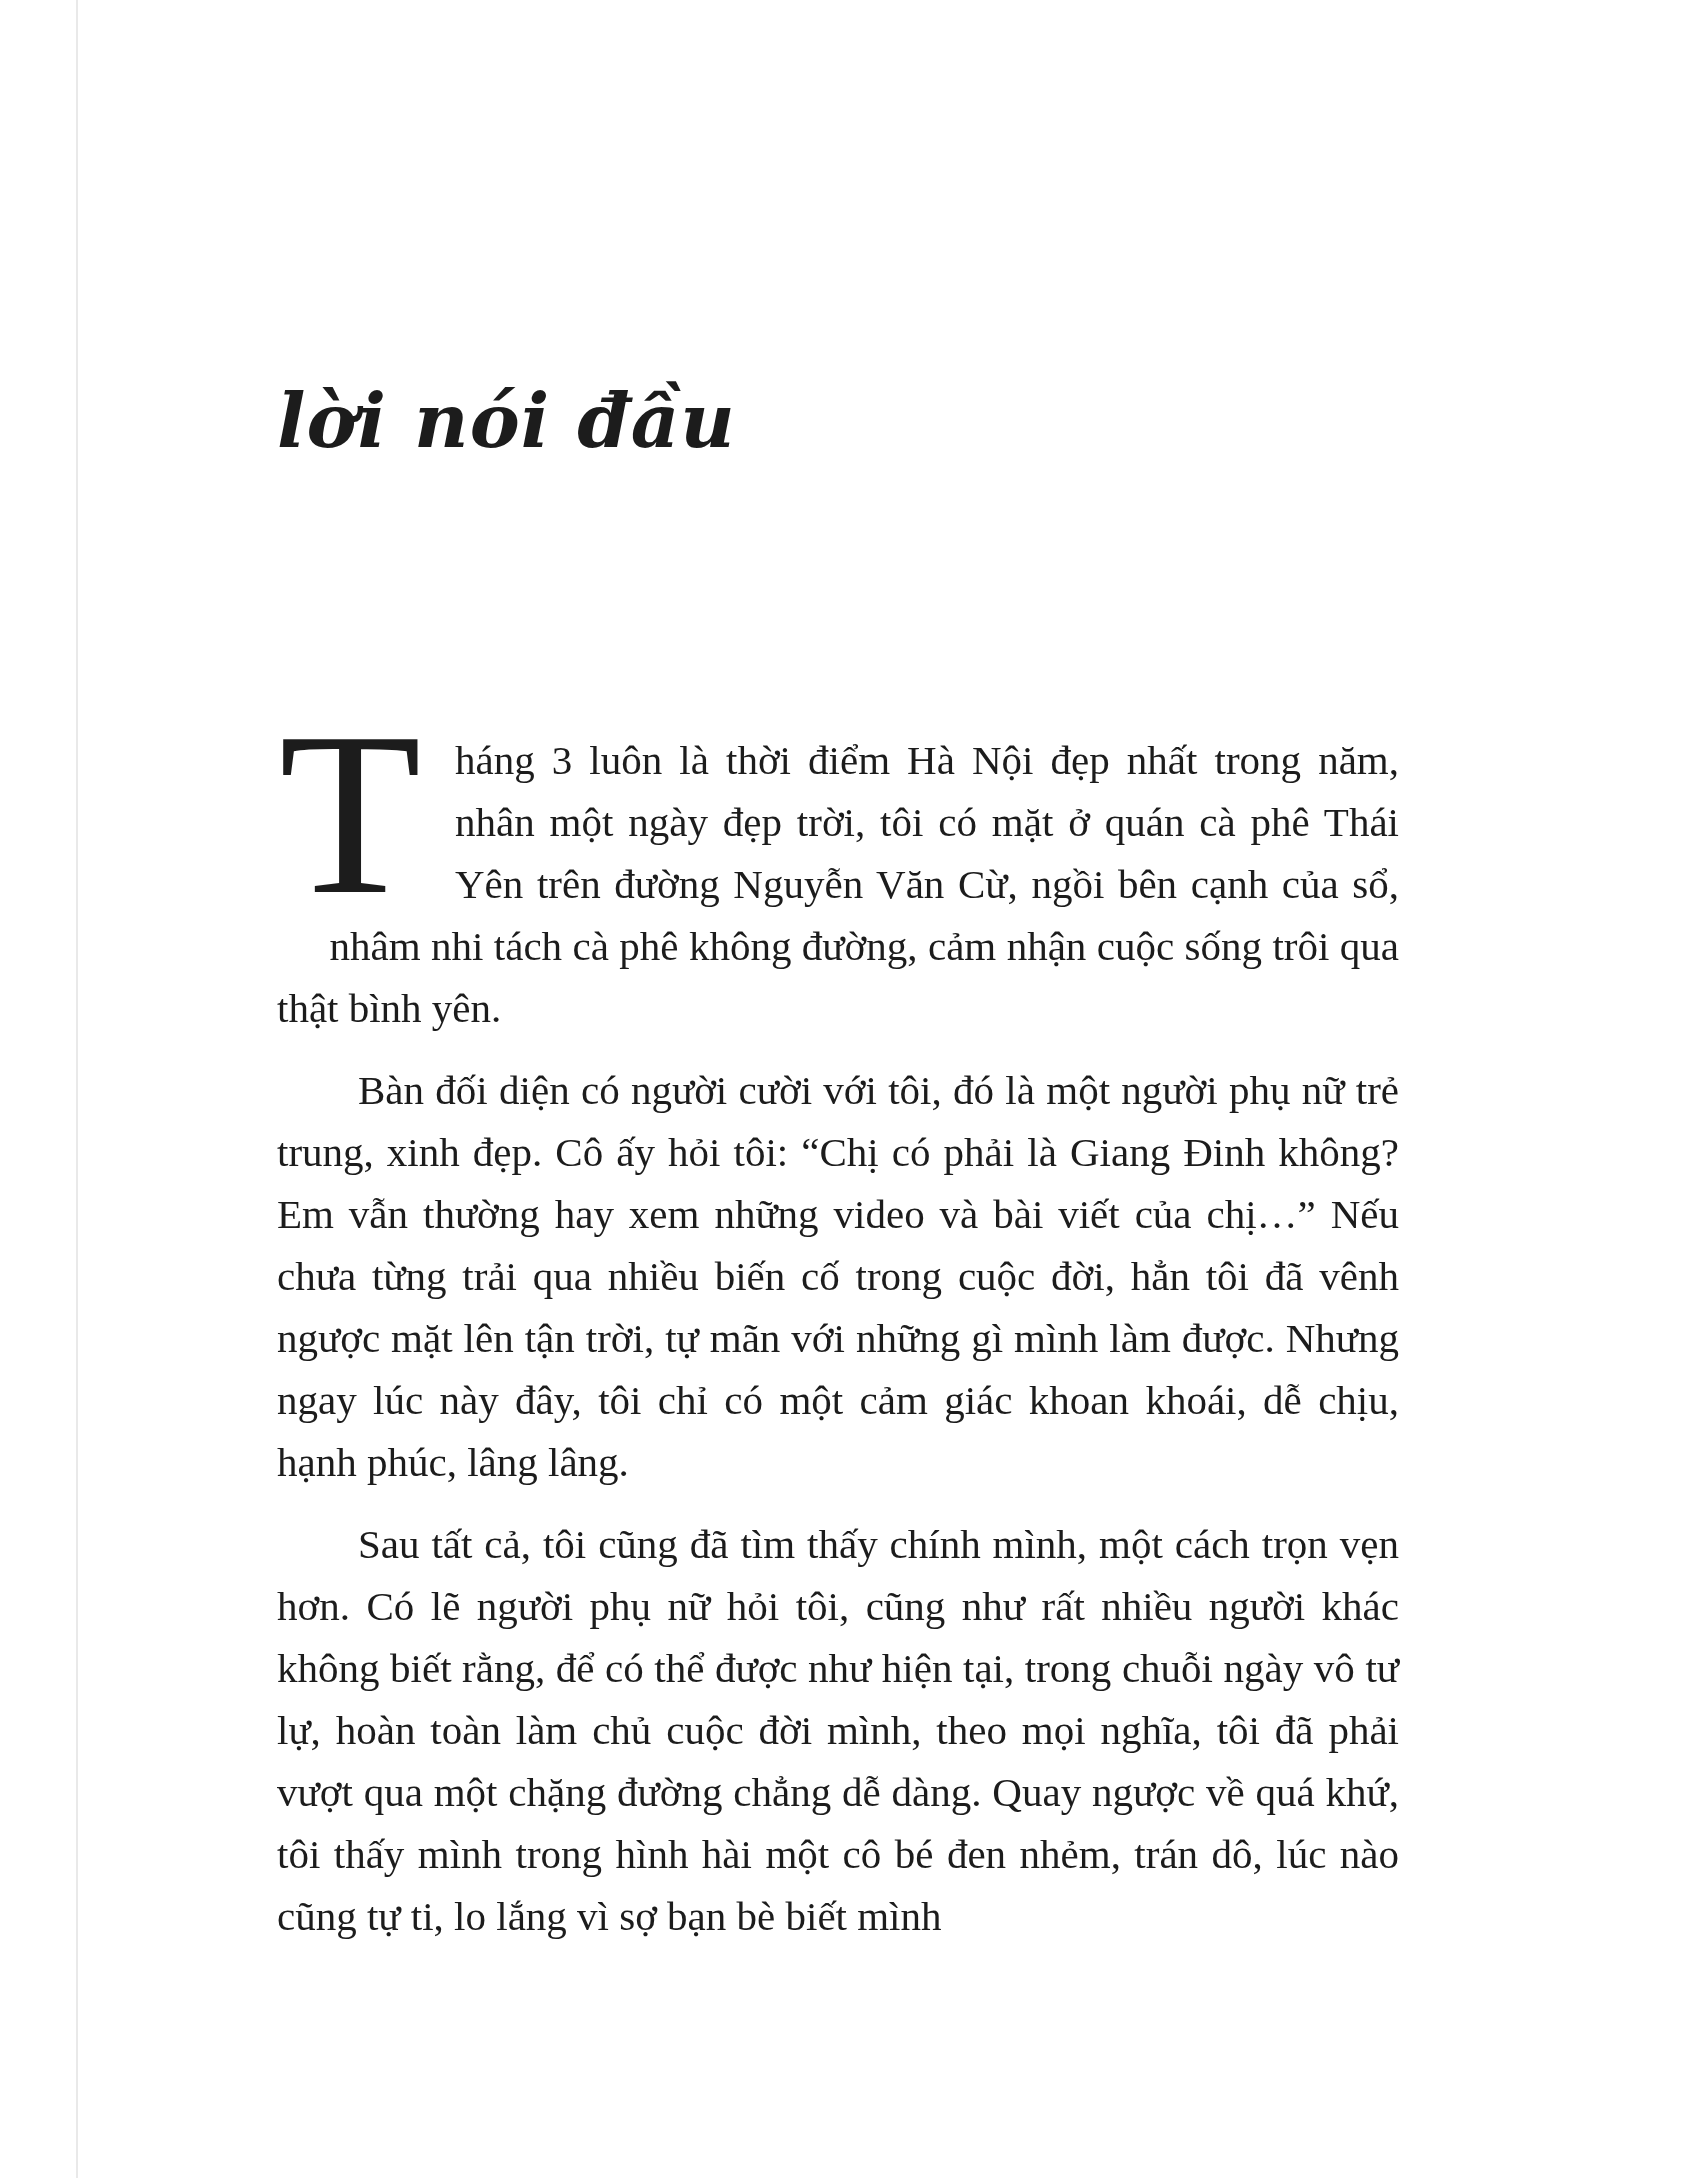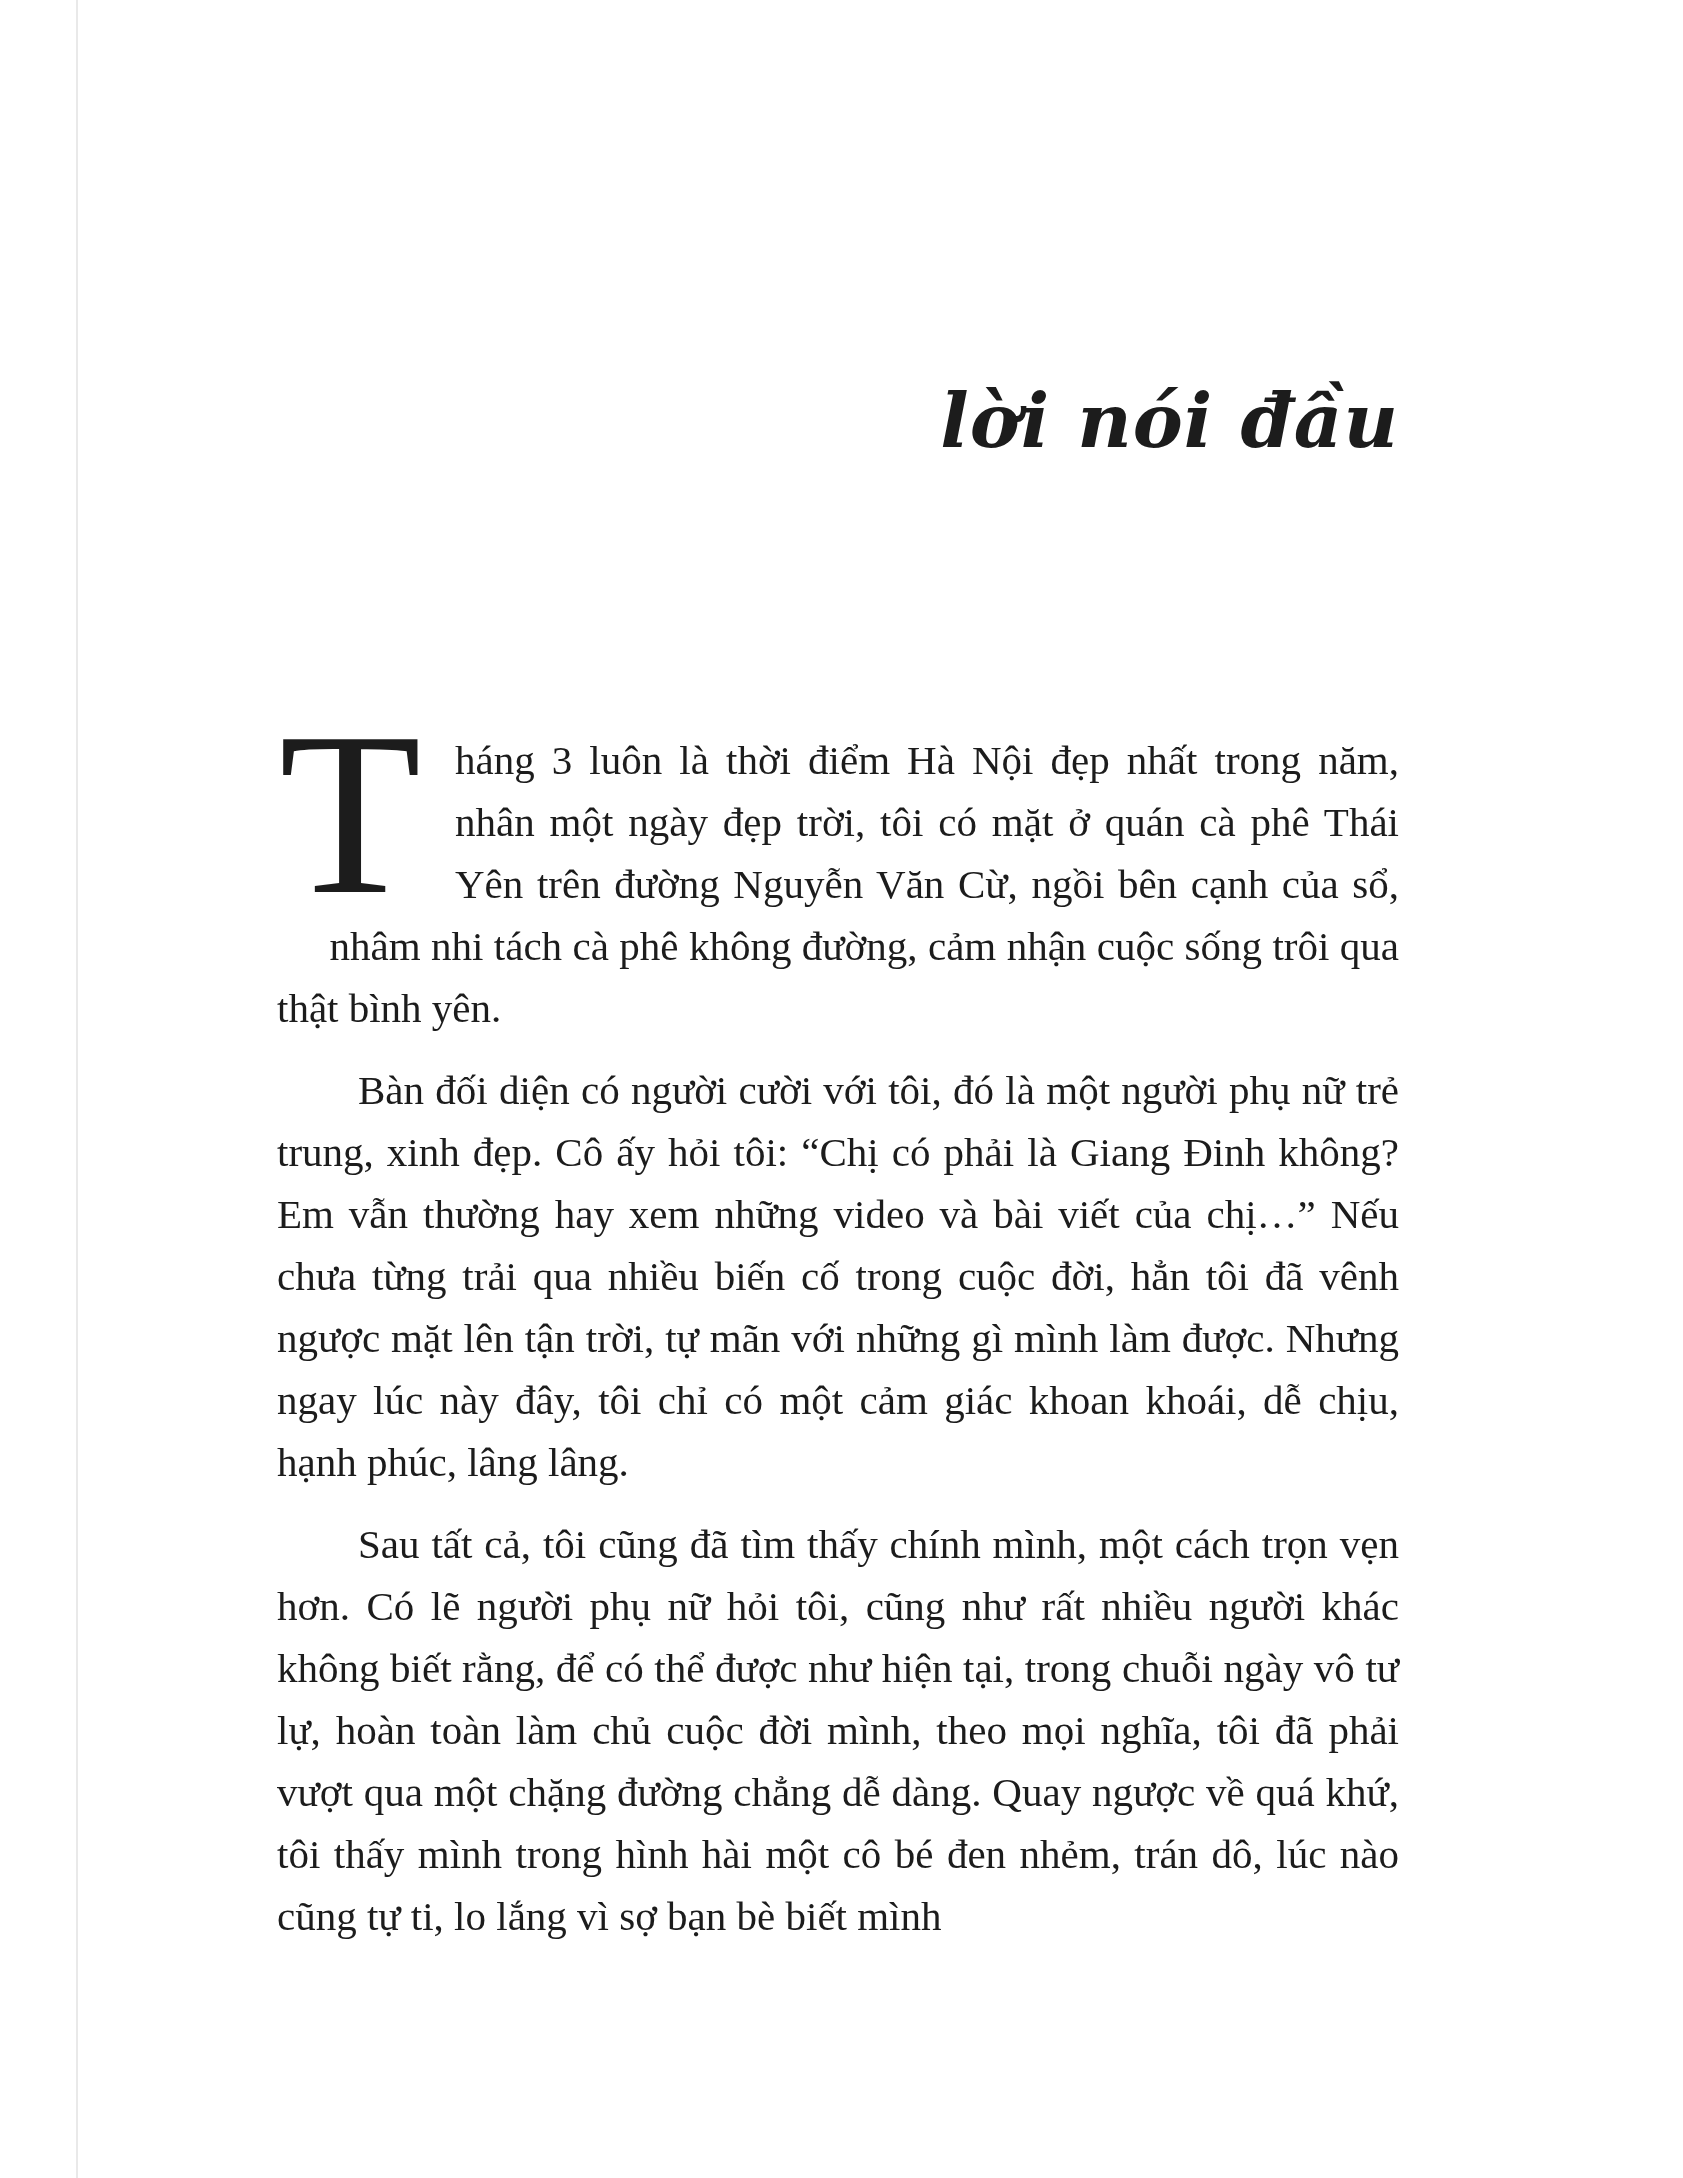--- a/index.html
+++ b/index.html
@@ -23,21 +23,21 @@
     width: 2px;
     height: 2178px;
     background: var(--edge, #e9e9e9);
   }
   .title {
     position: absolute;
     top: 374px;
     left: 277px;
     width: 1122px;
     margin: 0;
-    text-align: right;
+    text-align: left;
     font-family: "DejaVu Serif", serif;
     font-style: italic;
     font-weight: 700;
     font-size: 75px;
     line-height: 95px;
     letter-spacing: 1px;
     color: var(--ink, #1c1c1c);
   }
   .content {
     position: absolute;

